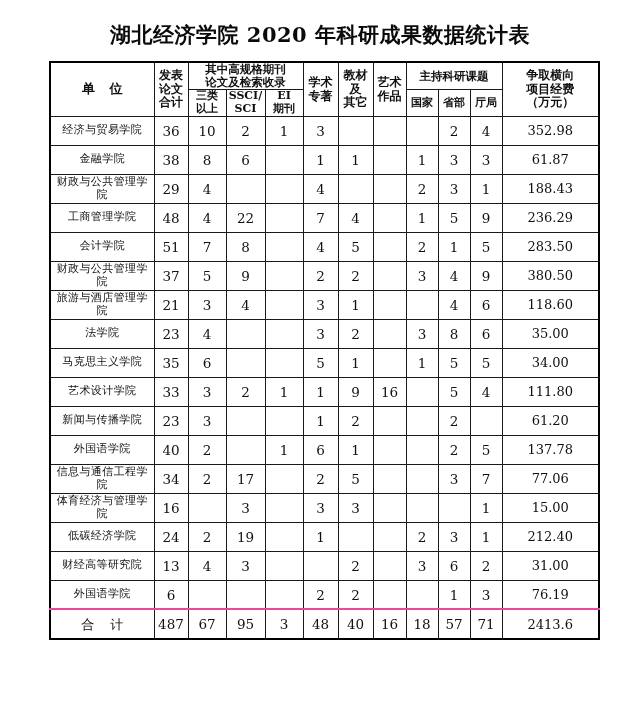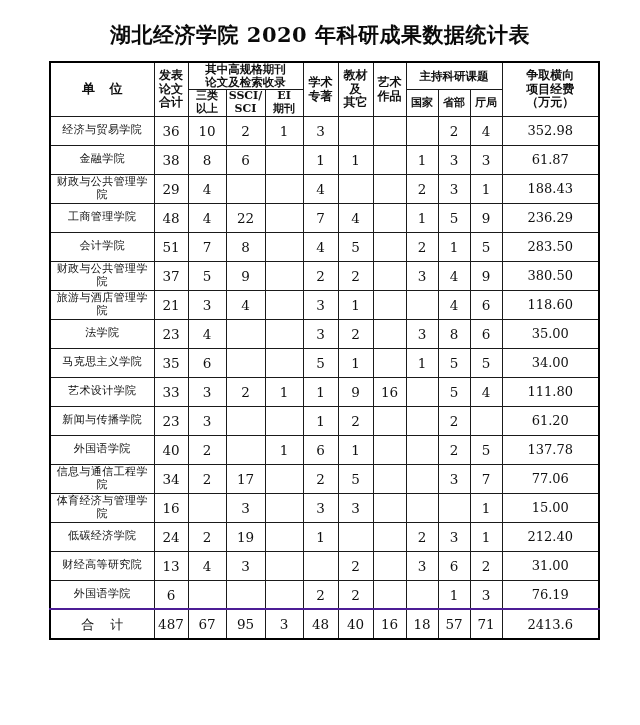--- a/index.html
+++ b/index.html
@@ -95,21 +95,21 @@
   td.num {
     font-family: "DejaVu Serif", "Liberation Serif", serif;
     font-size: 13.5px;
   }
   td.money {
     font-size: 13px;
   }
   tr.total td {
     font-weight: normal;
     height: 30px;
-    border-top: 2px solid #4c1d95;
+    border-top: 2px solid #ec4899;
   }
   tr.total td.unit {
     letter-spacing: 6px;
     text-indent: 6px;
     font-size: 13px;
   }
 </style>
 </head>
 <body>
 

